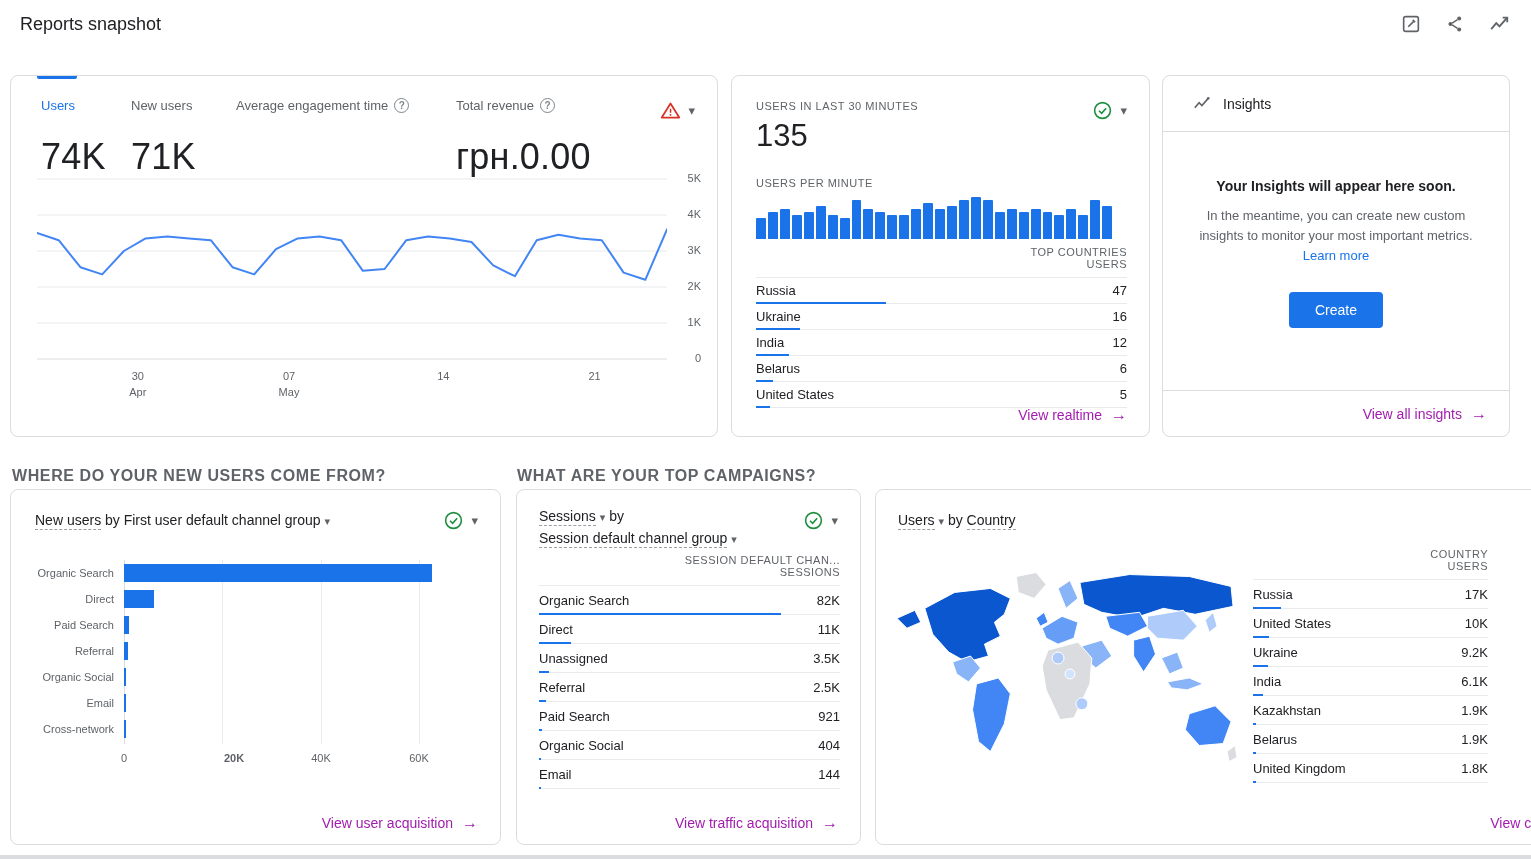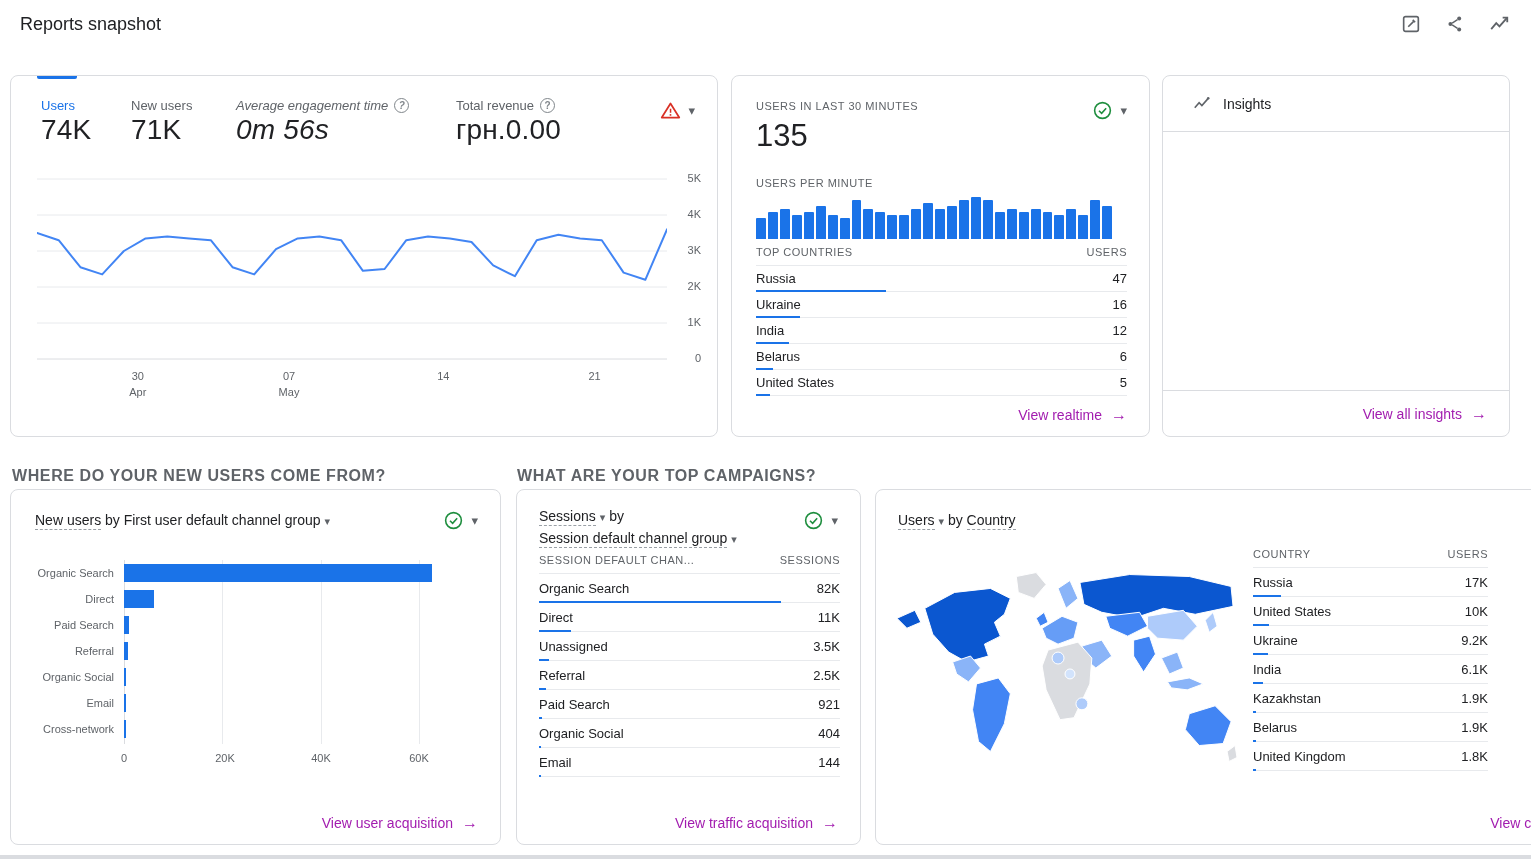--- a/index.html
+++ b/index.html
@@ -36,41 +36,41 @@
   .view-link .arrow { font-size:16px; }
 
   .card-title { font-size:14px; color:#202124; }
   .dim-link { border-bottom:1px dashed #9aa0a6; padding-bottom:1px; cursor:pointer; }
 
   .caps { font-size:11px; letter-spacing:.5px; color:#5f6368; }
 
   
   .tab-indicator { position:absolute; top:0; left:26px; width:40px; height:3px; background:#1a73e8; border-radius:0 0 2px 2px; }
   .metric { position:absolute; top:22px; cursor:pointer; }
-  #m0 { left:30px; } #m1 { left:120px; } #m2 { left:225px;font-style:italic; } #m3 { left:445px; }
+  #m0 { left:30px; } #m1 { left:120px; } #m2 { left:225px; } #m3 { left:445px; }
   .m-label { font-size:13px; color:#5f6368; display:flex; align-items:center; gap:6px; }
   .metric.selected .m-label { color:#1a73e8; }
-  .m-value { font-size:28px; color:#202124; margin-top:1px; letter-spacing:.2px; }
+  .m-value { font-size:36px; color:#202124; margin-top:23px; letter-spacing:.2px; }
   .help { width:15px; height:15px; border:1.4px solid #80868b; border-radius:50%; color:#80868b;
           font-size:10px; font-weight:bold; display:inline-flex; align-items:center; justify-content:center; cursor:pointer; }
   .ov-chart { position:absolute; left:26px; top:97px; width:630px; height:192px; }
   .ov-ylabels { position:absolute; left:660px; top:97px; width:30px; height:192px; }
   .y-tick { position:absolute; right:0; font-size:11px; color:#5f6368; }
   .ov-xlabels { position:absolute; left:26px; top:293px; width:630px; height:32px; }
   .x-tick { position:absolute; width:40px; text-align:center; font-size:11px; color:#5f6368; line-height:1.45; }
 
   
   .rt-title { position:absolute; left:24px; top:24px; }
   .rt-value { position:absolute; left:24px; top:42px; font-size:31px; color:#202124; }
   .rt-pm { position:absolute; left:24px; top:101px; }
   .rt-bars { position:absolute; left:24px; top:119px; width:356px; height:44px; display:flex; align-items:flex-end; gap:2px; }
   .rt-bar { flex:1; border-radius:1px 1px 0 0; }
   .rt-table { position:absolute; left:24px; top:170px; width:371px; }
   .t-head { display:flex; justify-content:space-between; align-items:flex-end; padding-bottom:7px;
-            border-bottom:1px solid #e8eaed; font-size:11px; letter-spacing:.5px; color:#5f6368; }
+            border-bottom:1px solid #e8eaed; font-size:11px; letter-spacing:.5px; color:#5f6368;flex-direction:column; }
   .t-row { position:relative; display:flex; align-items:center; height:29px; border-bottom:1px solid #e8eaed;
            font-size:13px; color:#202124; }
   .t-row.rt { height:26px; }
   .t-value { margin-left:auto; }
   .t-bar { position:absolute; left:0; bottom:-1px; height:2px; }
 
   
   .ins-header { display:flex; align-items:center; gap:10px; height:56px; padding:0 26px;
                 border-bottom:1px solid #dadce0; font-size:14px; color:#202124; }
   .ins-body { padding:46px 24px 0; text-align:center; }
@@ -153,21 +153,20 @@
       <div class="m-label">
           <span>New users</span>
         </div>
       <div class="m-value">71K</div>
     </div>
     <div class="metric" id="m2">
       <div class="m-label">
           <span>Average engagement time</span>
           <span class="help">?</span>
         </div>
-      <div class="m-value">0m 56s</div>
     </div>
     <div class="metric" id="m3">
       <div class="m-label">
           <span>Total revenue</span>
           <span class="help">?</span>
         </div>
       <div class="m-value">грн.0.00</div>
     </div>
 
     <div class="card-actions">
@@ -305,20 +304,25 @@
   <section class="card" id="card-insights">
     <div class="ins-header">
       <span class="icon-btn">
         <svg width="19" height="19" viewBox="0 0 24 24">
             <path d="M3.5 17.5 L9 11 L12.5 14.5 L20.5 5.5" fill="none" stroke="#5f6368" stroke-width="2"></path>
             <circle cx="20.5" cy="5.5" r="1.6" fill="#5f6368"></circle>
           </svg>
       </span>
       <span>Insights</span>
     </div>
+    <div class="ins-body">
+      <div class="ins-headline">Your Insights will appear here soon.</div>
+      <p class="ins-text"><span>In the meantime, you can create new custom insights to monitor your most important metrics.</span> <a class="ins-learn">Learn more</a></p>
+      <button class="create-btn">Create</button>
+    </div>
     <div class="ins-footer">
       <a class="view-link">
           <span>View all insights</span>
           <span class="arrow">→</span>
         </a>
     </div>
   </section>
 
   <div class="section-label" id="sec-newusers">WHERE DO YOUR NEW USERS COME FROM?</div>
   <div class="section-label" id="sec-campaigns">WHAT ARE YOUR TOP CAMPAIGNS?</div>
@@ -384,21 +388,21 @@
           </div>
           <div class="acq-row">
             <div class="acq-label">Cross-network</div>
             <div class="acq-track">
               <div class="acq-bar" style="width: 2px; background: rgb(26, 115, 232);"></div>
             </div>
           </div>
         </div>
       <div class="acq-ticks" id="acq-ticks">
           <div class="acq-tick" style="left: -17px;">0</div>
-          <div class="acq-tick" style="left: 84px;">20K</div>
+          <div class="acq-tick" style="left: 93px; font-weight: bold;">20K</div>
           <div class="acq-tick" style="left: 180px;">40K</div>
           <div class="acq-tick" style="left: 278px;">60K</div>
         </div>
     </div>
     <a class="view-link">
         <span>View user acquisition</span>
         <span class="arrow">→</span>
       </a>
   </section>
 

